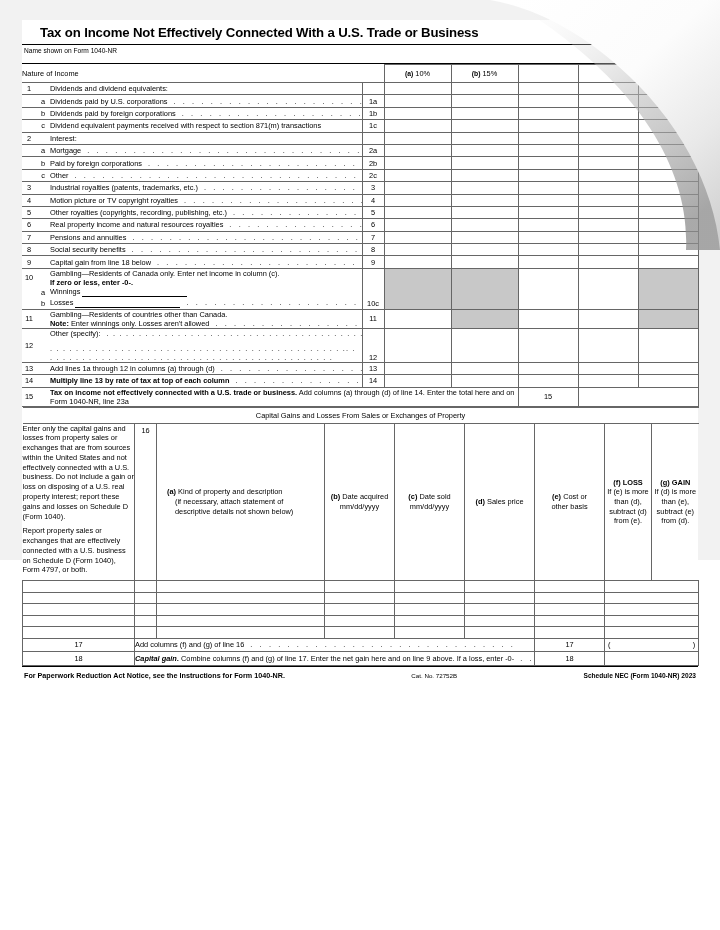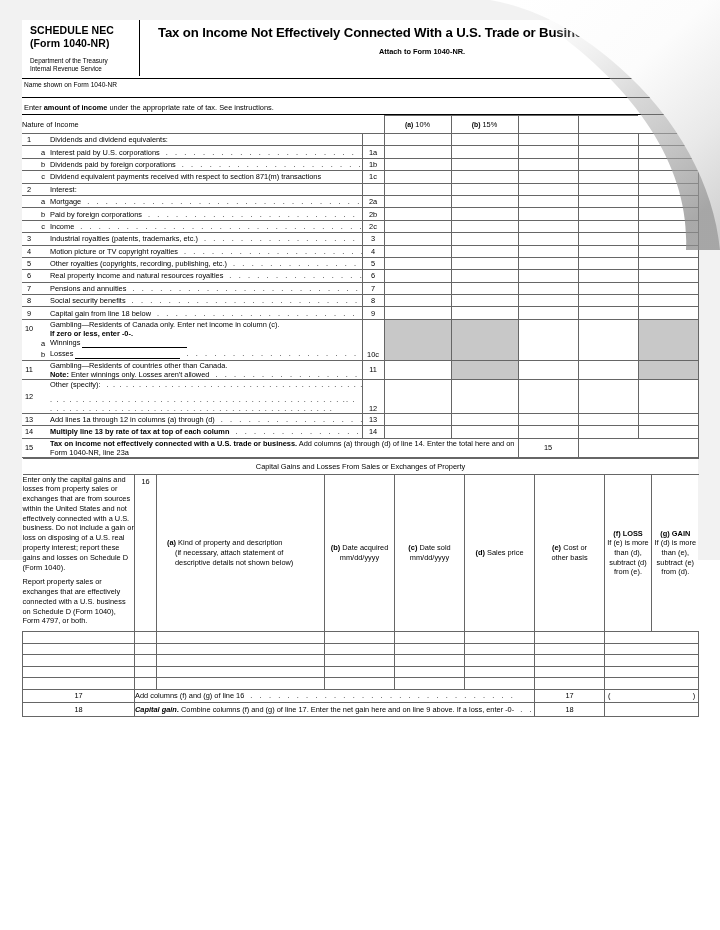--- a/index.html
+++ b/index.html
@@ -241,41 +241,29 @@
 </style>
 </head>
 <body>
 
 <div id="page">
   <div class="margin-frame"></div>
 
   <div class="sheet">
 
     <div class="form-head">
-      <div class="head-left">
-        <div class="sched-title">
-          <div>SCHEDULE NEC</div>
-          <div>(Form 1040-NR)</div>
-        </div>
-        <div class="dept">
-          <div>Department of the Treasury</div>
-          <div>Internal Revenue Service</div>
-        </div>
-      </div>
       <div class="head-right">
         <div class="main-title">Tax on Income Not Effectively Connected With a U.S. Trade or Business</div>
-        <div class="attach">Attach to Form 1040-NR.</div>
       </div>
     </div>
 
     <div class="name-row">
       <span>Name shown on Form 1040-NR</span>
     </div>
 
-    <div class="enter-amt"><span>Enter </span><b>amount of income</b><span> under the appropriate rate of tax. See instructions.</span></div>
 
     <table class="grid">
       <colgroup>
         <col style="width:14px">
         <col style="width:14px">
         <col style="width:312px">
         <col style="width:22px">
         <col style="width:67px">
         <col style="width:67px">
         <col style="width:60px">
@@ -302,21 +290,21 @@
             <td class=""></td>
             <td class=""></td>
             <td class=""></td>
             <td class=""></td>
           </tr>
           <tr class="rowh">
             <td class="idx"></td>
             <td class="sub">a</td>
             <td class="desc">
               <div class="leaders">
-                <span class="txt">Interest paid by U.S. corporations</span>
+                <span class="txt">Dividends paid by U.S. corporations</span>
                 <span class="dots">. . . . . . . . . . . . . . . . . . . . . . . . . . . . . . . . . . . . . . . . . . . . . .</span>
               </div>
             </td>
             <td class="numcell">1a</td>
             <td class=""></td>
             <td class=""></td>
             <td class=""></td>
             <td class=""></td>
             <td class=""></td>
           </tr>
@@ -388,21 +376,21 @@
             <td class=""></td>
             <td class=""></td>
             <td class=""></td>
             <td class=""></td>
           </tr>
           <tr class="rowh">
             <td class="idx"></td>
             <td class="sub">c</td>
             <td class="desc">
               <div class="leaders">
-                <span class="txt">Income</span>
+                <span class="txt">Other</span>
                 <span class="dots">. . . . . . . . . . . . . . . . . . . . . . . . . . . . . . . . . . . . . . . . . . . . . .</span>
               </div>
             </td>
             <td class="numcell">2c</td>
             <td class=""></td>
             <td class=""></td>
             <td class=""></td>
             <td class=""></td>
             <td class=""></td>
           </tr>
@@ -750,20 +738,25 @@
               <span class="txt"><b>Capital gain.</b><span> Combine columns (f) and (g) of line 17. Enter the net gain here and on line 9 above. If a loss, enter -0-</span></span>
               <span class="dots">. .</span>
             </div>
           </td>
           <td class="numcell">18</td>
           <td colspan="2"></td>
         </tr>
       </tbody>
     </table>
 
+    <div class="footer">
+      <div class="f-left">For Paperwork Reduction Act Notice, see the Instructions for Form 1040-NR.</div>
+      <div class="f-mid">Cat. No. 72752B</div>
+      <div class="f-right">Schedule NEC (Form 1040-NR) 2023</div>
+    </div>
   </div>
 
   <div class="curl-wrap">
     <svg width="230" height="250" viewBox="0 0 230 250">
       <defs>
         <linearGradient id="shadowGrad" x1="0" y1="0" x2="0.7" y2="1">
           <stop offset="0%" stop-color="#ffffff" stop-opacity="0"></stop>
           <stop offset="55%" stop-color="#b9b9b9" stop-opacity="0.55"></stop>
           <stop offset="100%" stop-color="#8d8d8d" stop-opacity="0.75"></stop>
         </linearGradient>

